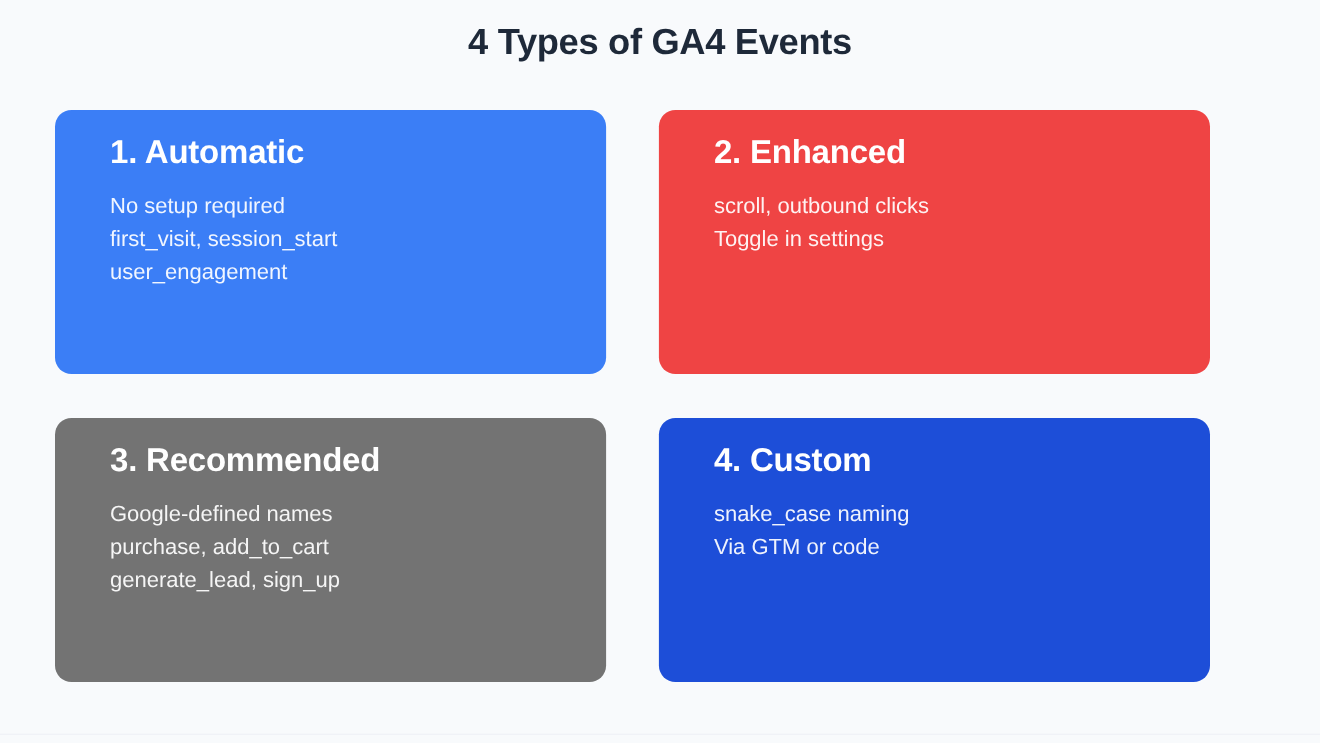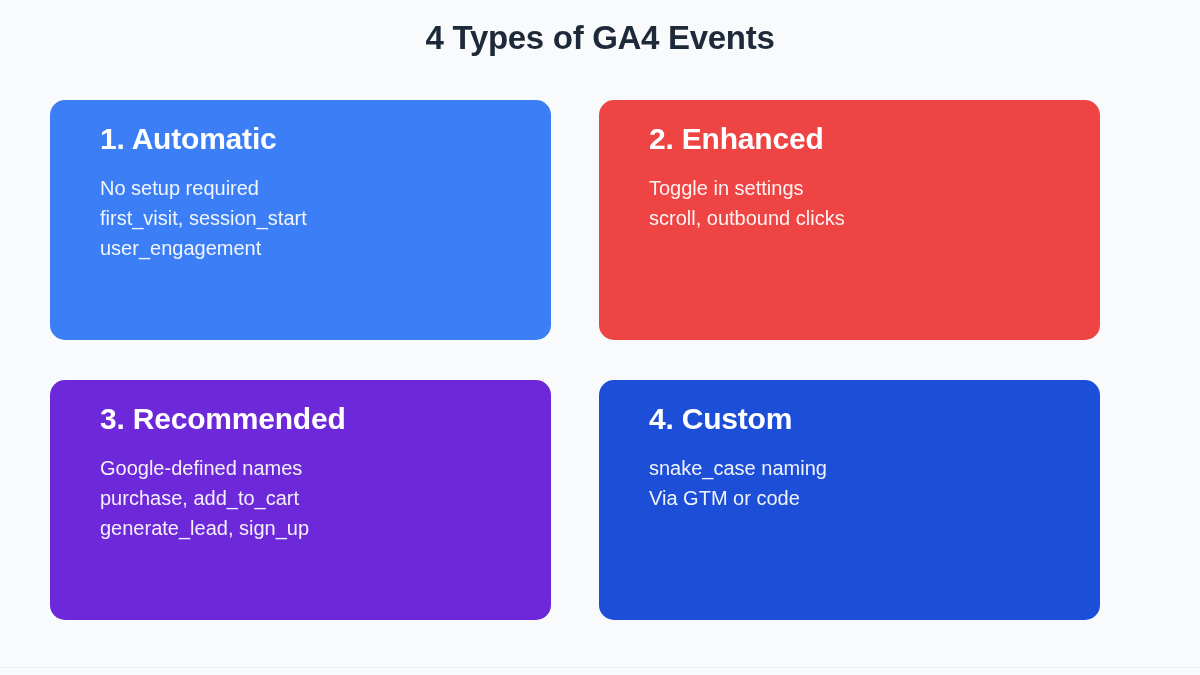--- a/index.html
+++ b/index.html
@@ -98,26 +98,26 @@
       <div class="card-lines">
         <div class="card-line">No setup required</div>
         <div class="card-line">first_visit, session_start</div>
         <div class="card-line">user_engagement</div>
       </div>
     </div>
 
     <div class="card" style="background: #ef4444;">
       <div class="card-title">2. Enhanced</div>
       <div class="card-lines">
+        <div class="card-line">scroll, outbound clicks</div>
         <div class="card-line">Toggle in settings</div>
-        <div class="card-line">scroll, outbound clicks</div>
       </div>
     </div>
 
-    <div class="card" style="background: #6d28d9;">
+    <div class="card" style="background: #737373;">
       <div class="card-title">3. Recommended</div>
       <div class="card-lines">
         <div class="card-line">Google-defined names</div>
         <div class="card-line">purchase, add_to_cart</div>
         <div class="card-line">generate_lead, sign_up</div>
       </div>
     </div>
 
     <div class="card" style="background: #1d4ed8;">
       <div class="card-title">4. Custom</div>

